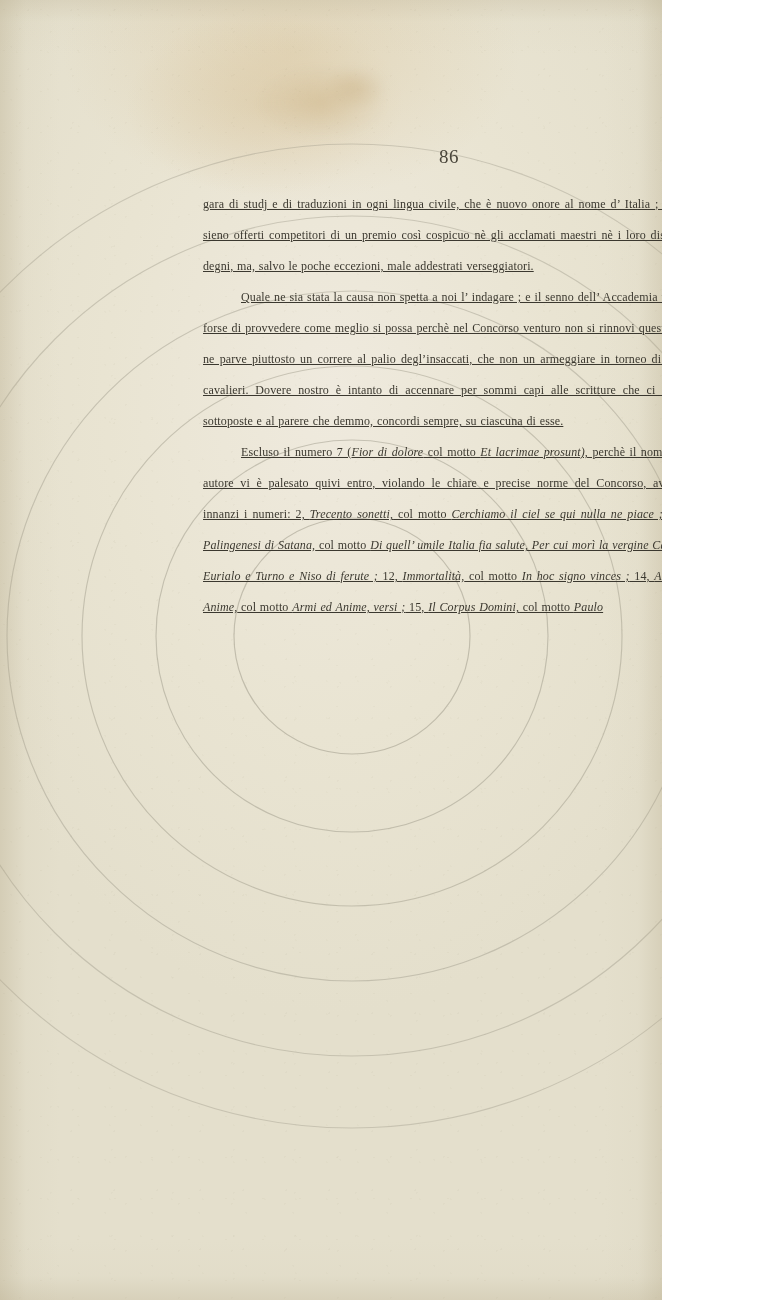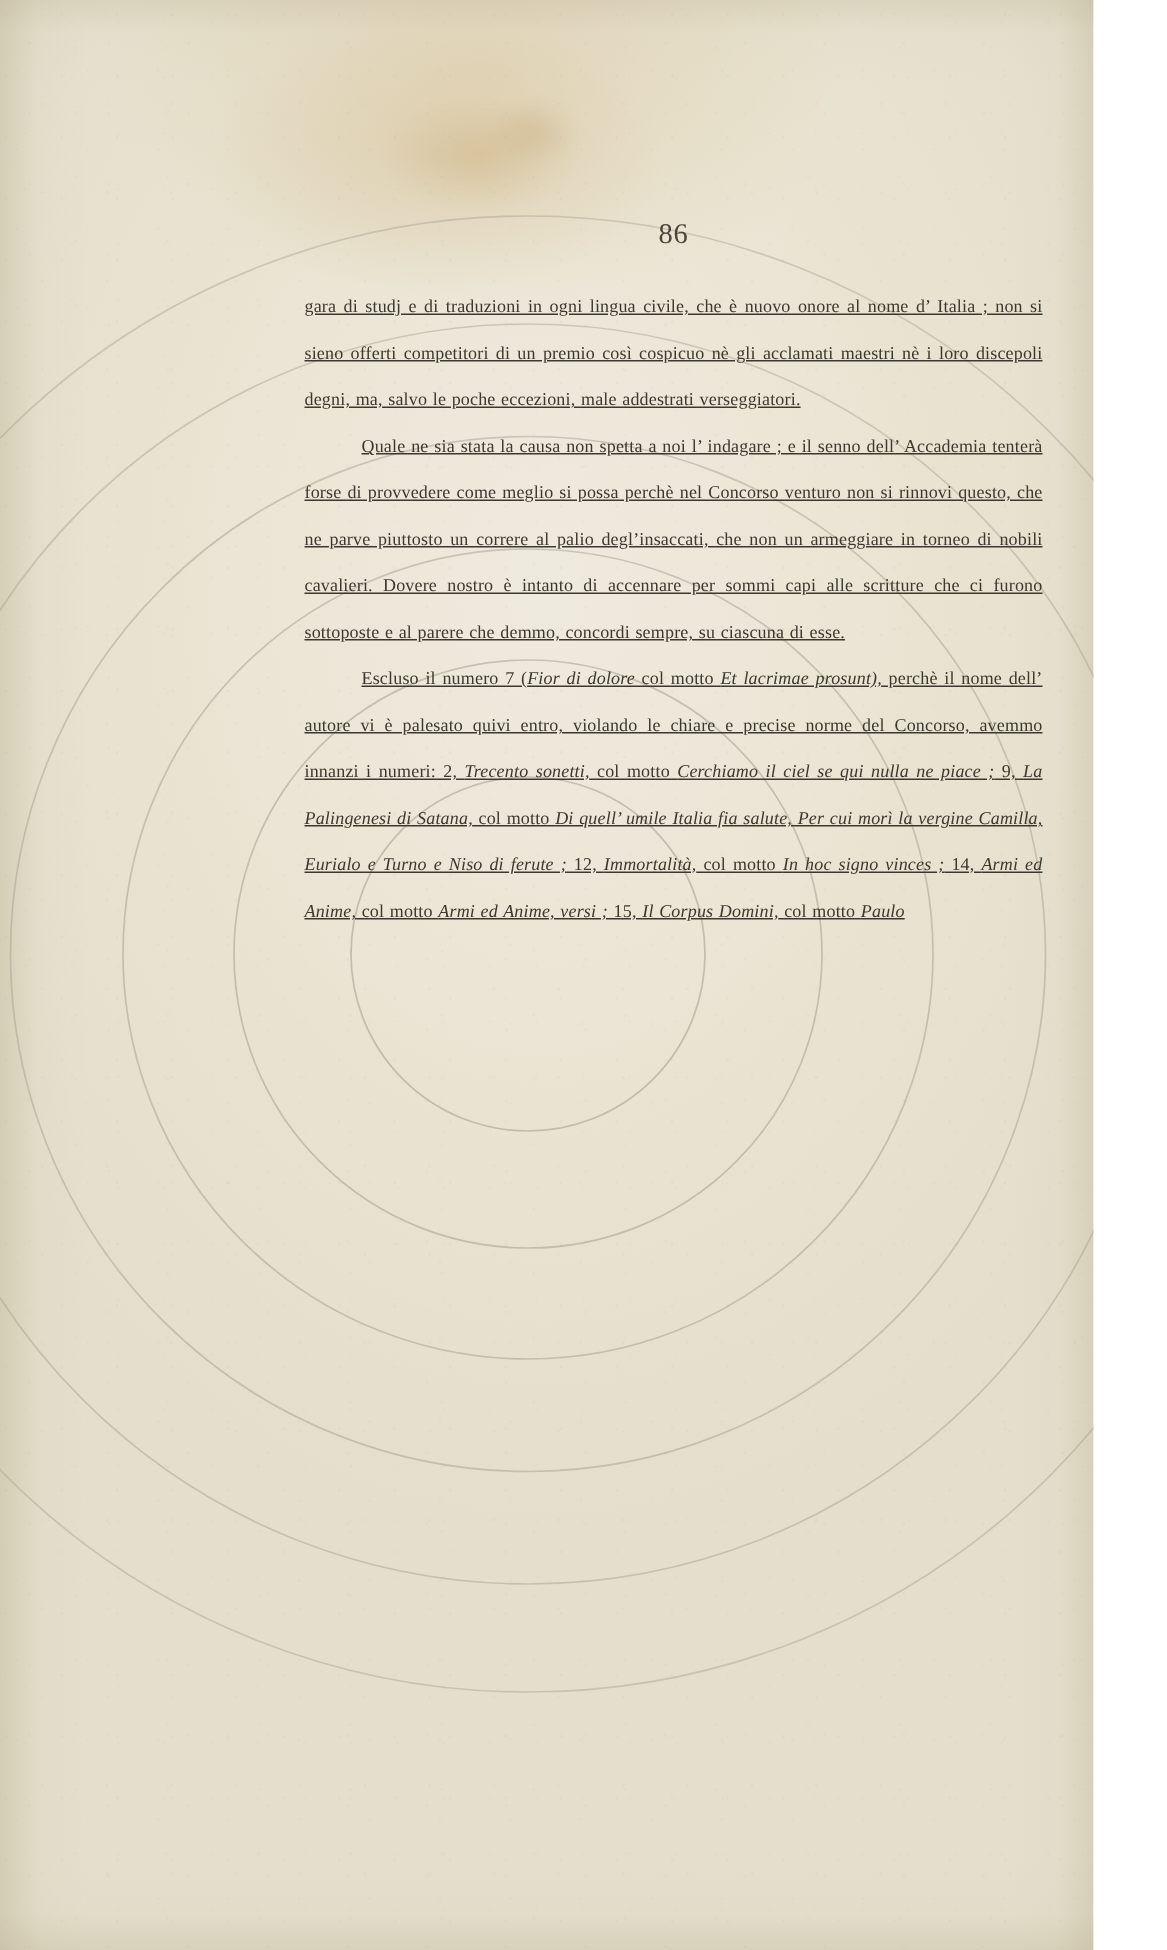--- a/index.html
+++ b/index.html
@@ -3,21 +3,21 @@
 <meta charset="utf-8">
 <style>
   html, body {
     margin: 0;
     padding: 0;
     background: #ffffff;
   }
 
   #page {
     position: relative;
-    width: 729px;
+    width: 662px;
     height: 1300px;
     overflow: hidden;
     background: #fef9c3;
     font-family: "Liberation Serif", "DejaVu Serif", serif;
   }
 
   
   .paper-base {
     position: absolute;
     inset: 0;

